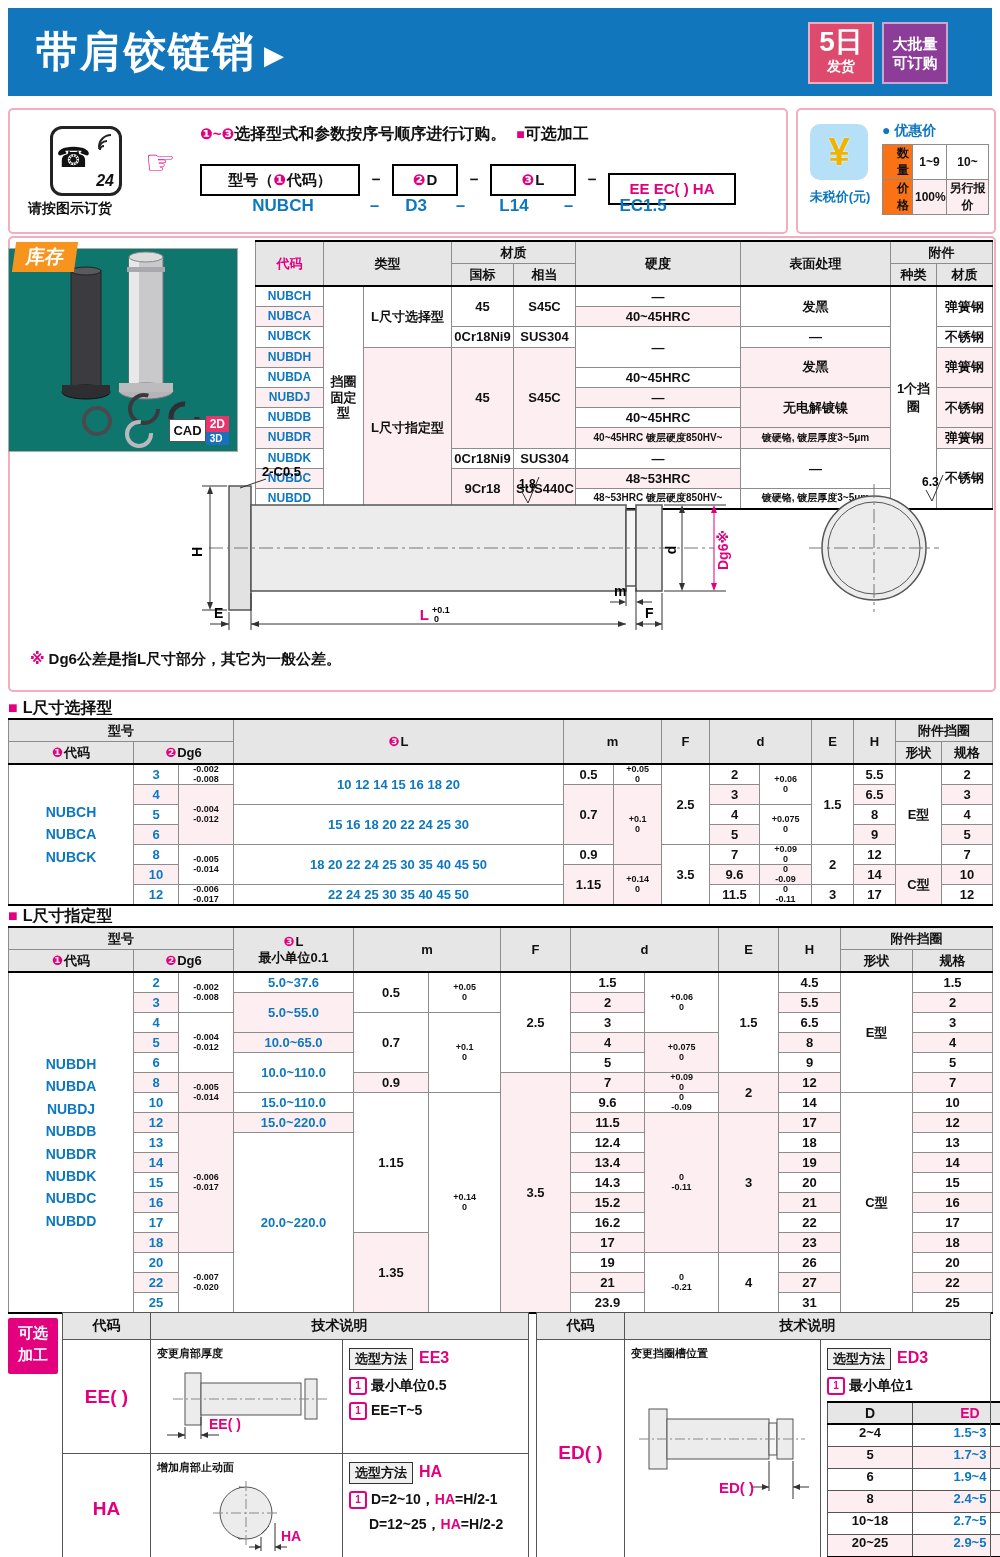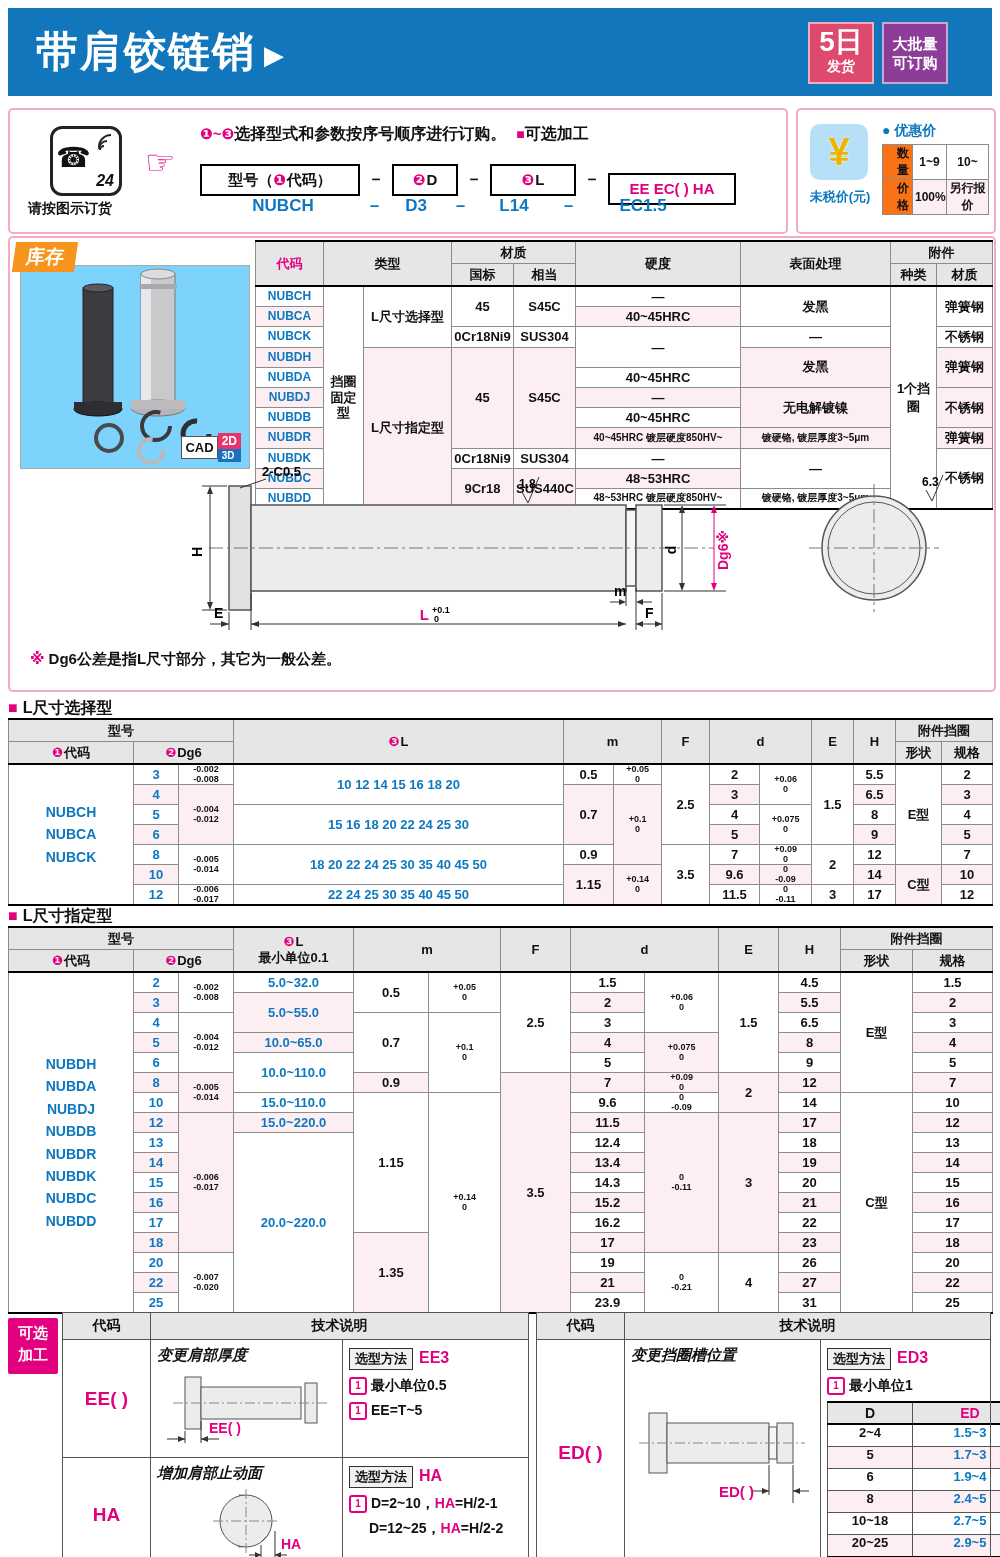--- a/index.html
+++ b/index.html
@@ -41,21 +41,21 @@
   .exrow span{display:inline-block;text-align:center;}
 
   .yen{left:12px;top:14px;width:58px;height:56px;background:#b5e0f7;border-radius:10px;text-align:center;line-height:56px;font-size:38px;font-weight:bold;color:#f0b400;text-shadow:0 0 2px #fff;}
   .yen-cap{left:6px;top:78px;width:72px;text-align:center;color:#0d78c0;font-weight:bold;font-size:13px;}
   .price-title{left:84px;top:12px;font-size:14px;font-weight:bold;color:#0d78c0;}
   .price-tbl{left:84px;top:34px;width:106px;}
 
   
   .mainbox{left:8px;top:236px;width:984px;height:452px;}
   .stock{left:14px;top:242px;background:#f7941e;color:#fff;font-weight:bold;font-size:19px;padding:2px 12px;transform:skewX(-8deg);}
-  .photo{left:20px;top:248px;width:228px;height:202px;border:1px solid #aaa;background:#7dd3fc;margin-top:17px;}
+  .photo{left:8px;top:248px;width:228px;height:202px;border:1px solid #aaa;background:#0f766e;}
   .cad{right:8px;bottom:6px;position:absolute;display:flex;align-items:center;}
   .cad .cadlbl{border:1px solid #555;background:#fff;font-weight:bold;font-size:13px;padding:3px 3px;}
   .cad .dd{display:flex;flex-direction:column;}
   .cad .d2{background:#e8336b;color:#fff;font-size:12px;font-weight:bold;padding:1px 4px;}
   .cad .d3{background:#1c6fbd;color:#fff;font-size:10px;font-weight:bold;padding:1px 4px;}
   .mat-wrap{left:255px;top:240px;width:737px;}
   .draw-wrap{left:14px;top:460px;width:970px;height:182px;}
   .note-line{left:30px;top:650px;font-size:15px;font-weight:bold;}
   .note-line .mark{color:#e3007f;margin-right:4px;}
 
@@ -91,21 +91,21 @@
 
   
   .optbadge{left:8px;top:1318px;width:50px;height:52px;background:#e3007f;color:#fff;font-weight:bold;font-size:15px;text-align:center;white-space:pre-line;line-height:22px;padding-top:4px;border-radius:2px;}
   .opt-tbl{border-collapse:collapse;table-layout:fixed;background:#fff;}
   .opt-tbl th,.opt-tbl td{border:1px solid #555;vertical-align:top;}
   .opt-tbl th{background:#e6e6e6;font-size:14px;height:24px;vertical-align:middle;}
   .opt-left{left:62px;top:1312px;width:466px;}
   .opt-right{left:536px;top:1312px;width:454px;}
   .code-cell{vertical-align:middle !important;text-align:center;color:#e3007f;font-size:19px;font-weight:bold;}
   .diag-cell{padding:6px;}
-  .diag-title{font-size:15px;font-weight:bold;margin-bottom:4px;font-style:italic;}
+  .diag-title{font-size:11px;font-weight:bold;margin-bottom:4px;}
   .notes-cell{padding:8px 6px;font-size:14px;font-weight:bold;}
   .method{display:inline-block;border:1px solid #333;background:#f0f0f0;padding:1px 5px;font-size:13px;font-weight:bold;}
   .method-val{color:#e3007f;font-weight:bold;font-size:16px;margin-left:6px;}
   .nline{margin-top:7px;}
   .numic{display:inline-block;width:14px;height:14px;border:2px solid #e3007f;border-radius:3px;color:#e3007f;font-size:10px;line-height:14px;text-align:center;font-weight:bold;margin-right:4px;vertical-align:1px;}
   .pinktxt{color:#e3007f;margin-top:19px;}
   .indent{margin-left:20px;}
   .minitbl{margin-top:6px;width:200px;}
 
   svg text{font-family:"Liberation Sans","DejaVu Sans",sans-serif;}
@@ -563,21 +563,21 @@
 NUBDA
 NUBDJ
 NUBDB
 NUBDR
 NUBDK
 NUBDC
 NUBDD</td>
           <td class="blue">2</td>
           <td rowspan="2" class="tol">-0.002
 -0.008</td>
-          <td class="lrange">5.0~32.0</td>
+          <td class="lrange">5.0~37.6</td>
           <td rowspan="2">0.5</td>
           <td rowspan="2" class="tol">+0.05
 0</td>
           <td rowspan="5">2.5</td>
           <td>1.5</td>
           <td rowspan="3" class="tol">+0.06
 0</td>
           <td rowspan="5">1.5</td>
           <td>4.5</td>
           <td rowspan="6">E型</td>

